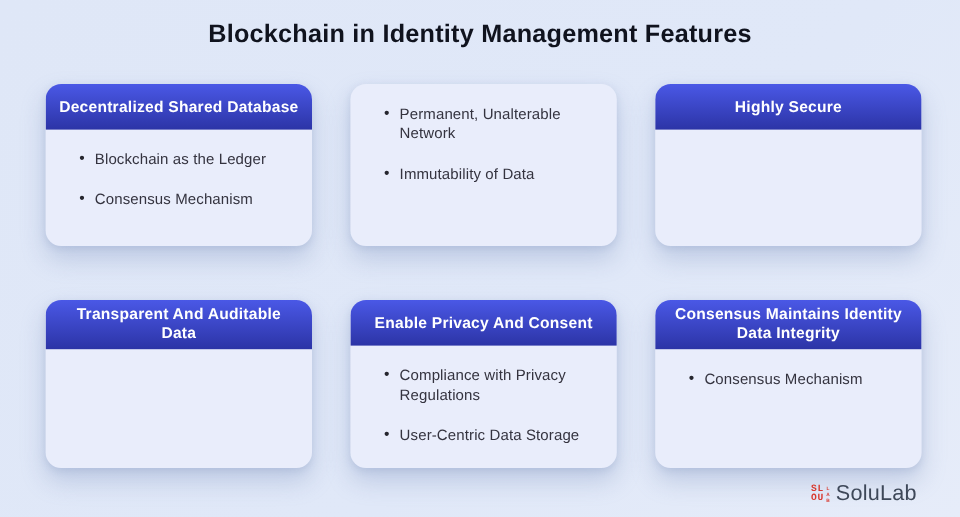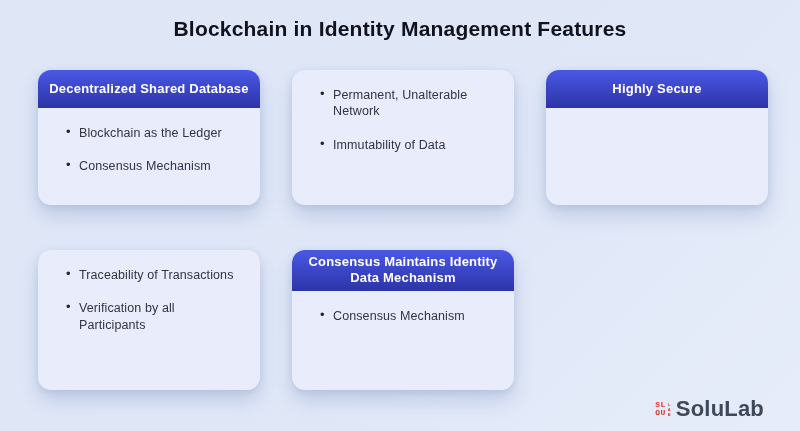--- a/index.html
+++ b/index.html
@@ -105,24 +105,23 @@
   }
   .mark-side {
     writing-mode: vertical-rl;
     text-orientation: upright;
     font-size: 4px;
     line-height: 4px;
     font-weight: bold;
     letter-spacing: 0;
   }
   .logo-name {
-    font-size: 22px;
+    font-size: 18px;
     color: #3e4859;
     letter-spacing: 0.2px;
-    font-weight: bold;
   }
 </style>
 </head>
 <body>
 
 <div>
 
   <div class="page-title">Blockchain in Identity Management Features</div>
 
   <div class="cards-grid">
@@ -145,33 +144,38 @@
           <li class="bullet-item">Immutability of Data</li>
         </ul>
       </div>
     </div>
 
     <div class="feature-card">
       <div class="card-header">Highly Secure</div>
     </div>
 
     <div class="feature-card">
+      <div class="card-header">Transparent And Auditable
+Data</div>
+    </div>
+
+    <div class="feature-card">
+      <div class="card-header">Enable Privacy And Consent</div>
       <div class="card-body">
         <ul class="bullet-list">
-          <li class="bullet-item">Traceability of Transactions</li>
-          <li class="bullet-item">Verification by all
-Participants</li>
+          <li class="bullet-item">Compliance with Privacy
+Regulations</li>
+          <li class="bullet-item">User-Centric Data Storage</li>
         </ul>
       </div>
     </div>
 
-
     <div class="feature-card">
       <div class="card-header">Consensus Maintains Identity
-Data Mechanism</div>
+Data Integrity</div>
       <div class="card-body">
         <ul class="bullet-list">
           <li class="bullet-item">Consensus Mechanism</li>
         </ul>
       </div>
     </div>
 
   </div>
 
   <div class="logo">

